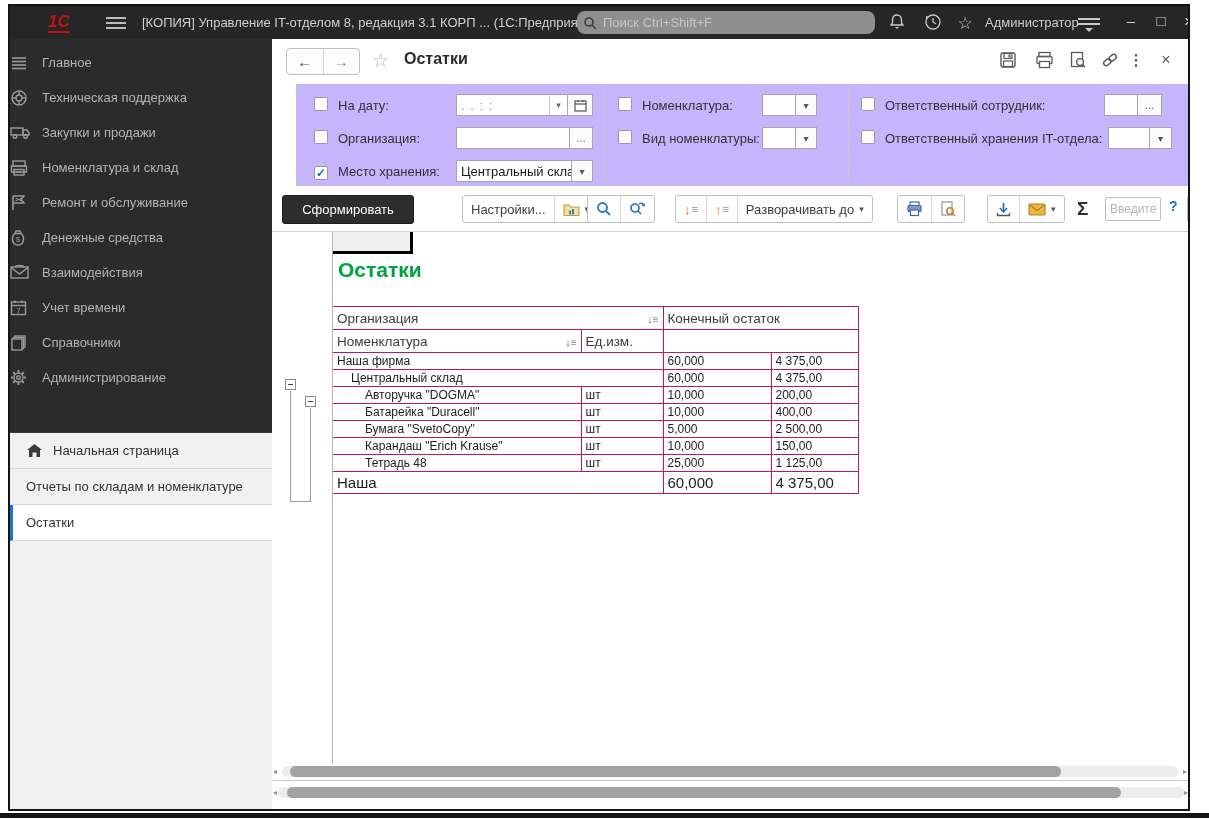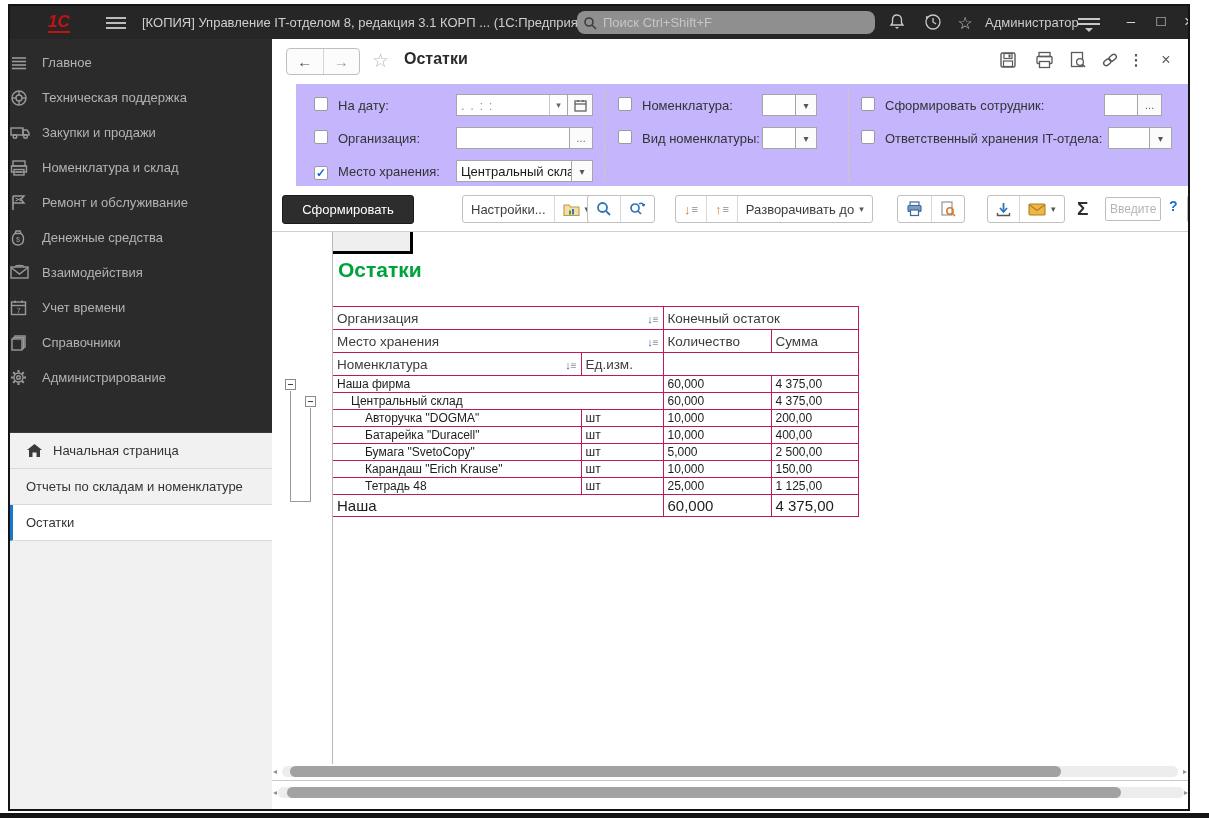--- a/index.html
+++ b/index.html
@@ -367,21 +367,21 @@
       <div style="left:322px; top:46px;"><span class="cb"></span></div>
       <div class="flabel" style="left:346px; top:47px;">Вид номенклатуры:</div>
       <div style="left:466px; top:43px; display:flex;">
         <div class="finput" style="width:34px;">
             <span class="txt"></span>
           </div>
         <span class="fbtn" style="width:22px;">▾</span>
       </div>
 
       <div style="left:565px; top:13px;"><span class="cb"></span></div>
-      <div class="flabel" style="left:589px; top:14px;">Сформировать сотрудник:</div>
+      <div class="flabel" style="left:589px; top:14px;">Ответственный сотрудник:</div>
       <div style="left:808px; top:10px; display:flex;">
         <div class="finput" style="width:34px;">
             <span class="txt"></span>
           </div>
         <span class="fbtn" style="width:25px;">…</span>
       </div>
 
       <div style="left:565px; top:46px;"><span class="cb"></span></div>
       <div class="flabel" style="left:589px; top:47px;">Ответственный хранения IT-отдела:</div>
       <div style="left:812px; top:43px; display:flex;">
@@ -501,30 +501,20 @@
             <tr class="hrow">
               <td colspan="2">
                   <span class="hcell">
                     <span>Организация</span>
                     <span class="sorticon"><span class="sarr">↓</span><span class="slines">≡</span></span>
                   </span>
                 </td>
               <td colspan="2">Конечный остаток</td>
             </tr>
             <tr class="hrow">
-              <td colspan="2">
-                  <span class="hcell">
-                    <span>Место хранения</span>
-                    <span class="sorticon"><span class="sarr">↓</span><span class="slines">≡</span></span>
-                  </span>
-                </td>
-              <td>Количество</td>
-              <td>Сумма</td>
-            </tr>
-            <tr class="hrow">
               <td>
                   <span class="hcell">
                     <span>Номенклатура</span>
                     <span class="sorticon"><span class="sarr">↓</span><span class="slines">≡</span></span>
                   </span>
                 </td>
               <td>Ед.изм.</td>
               <td colspan="2"></td>
             </tr>
           </tbody>

